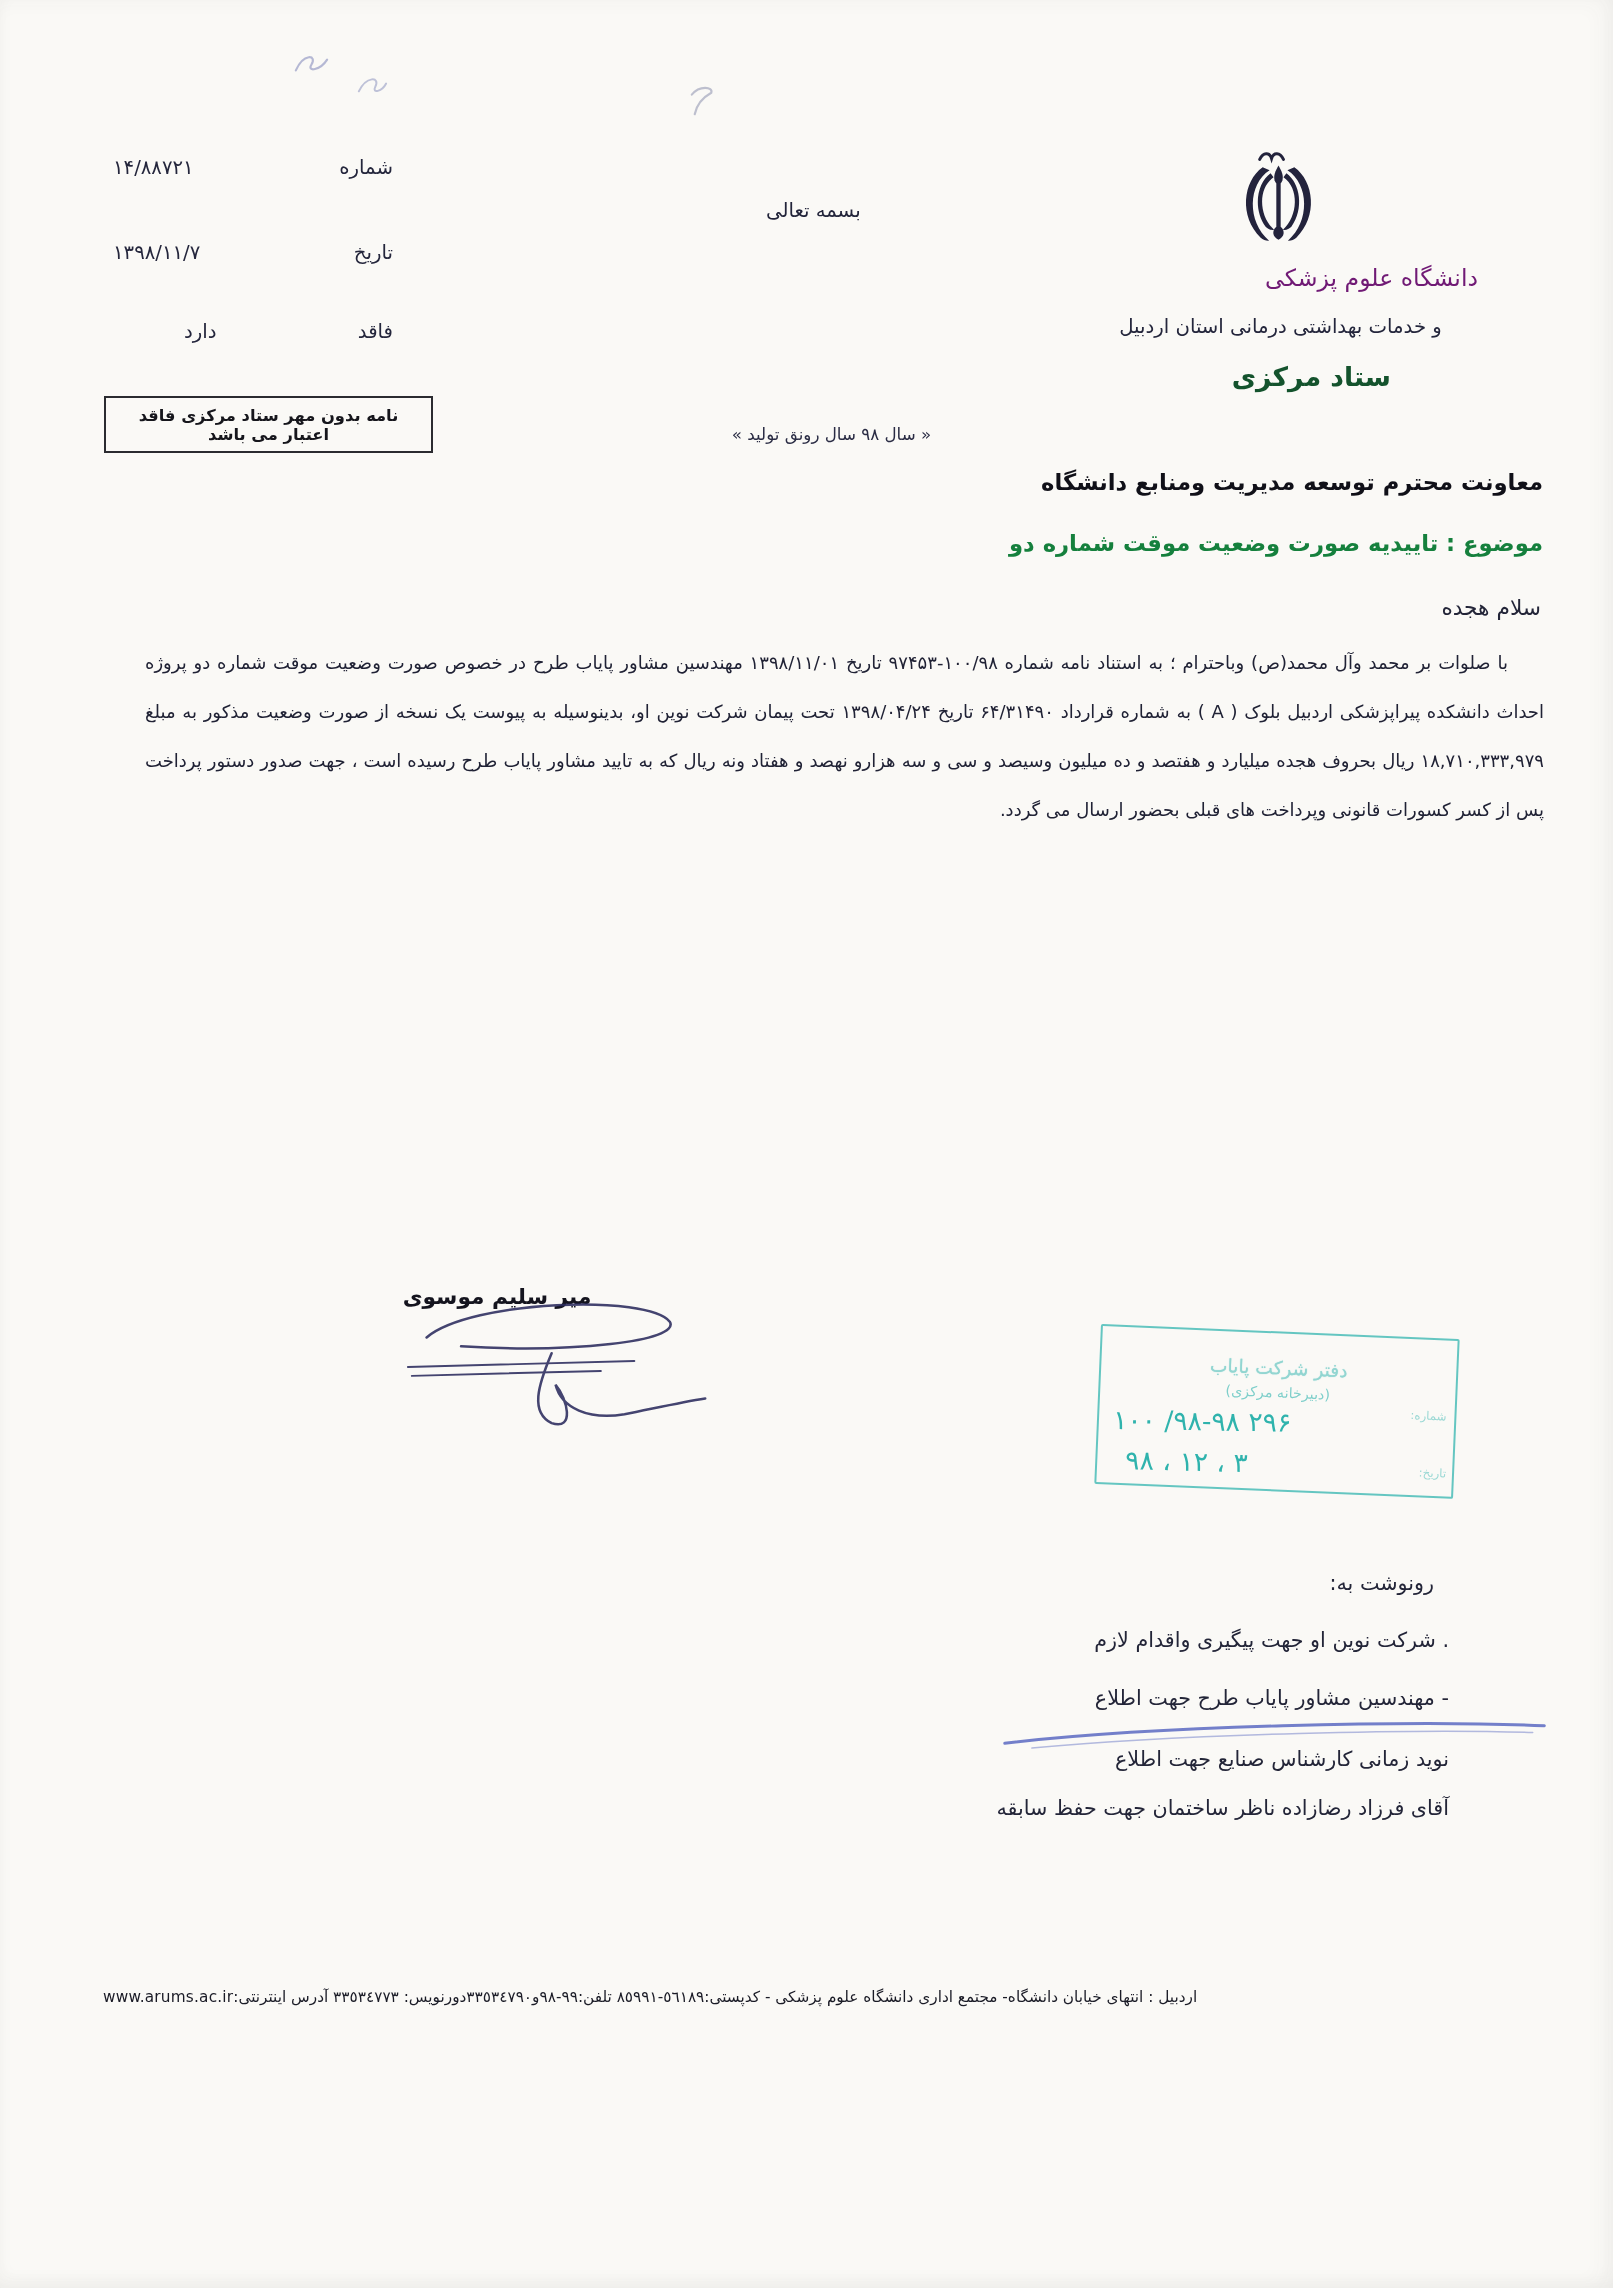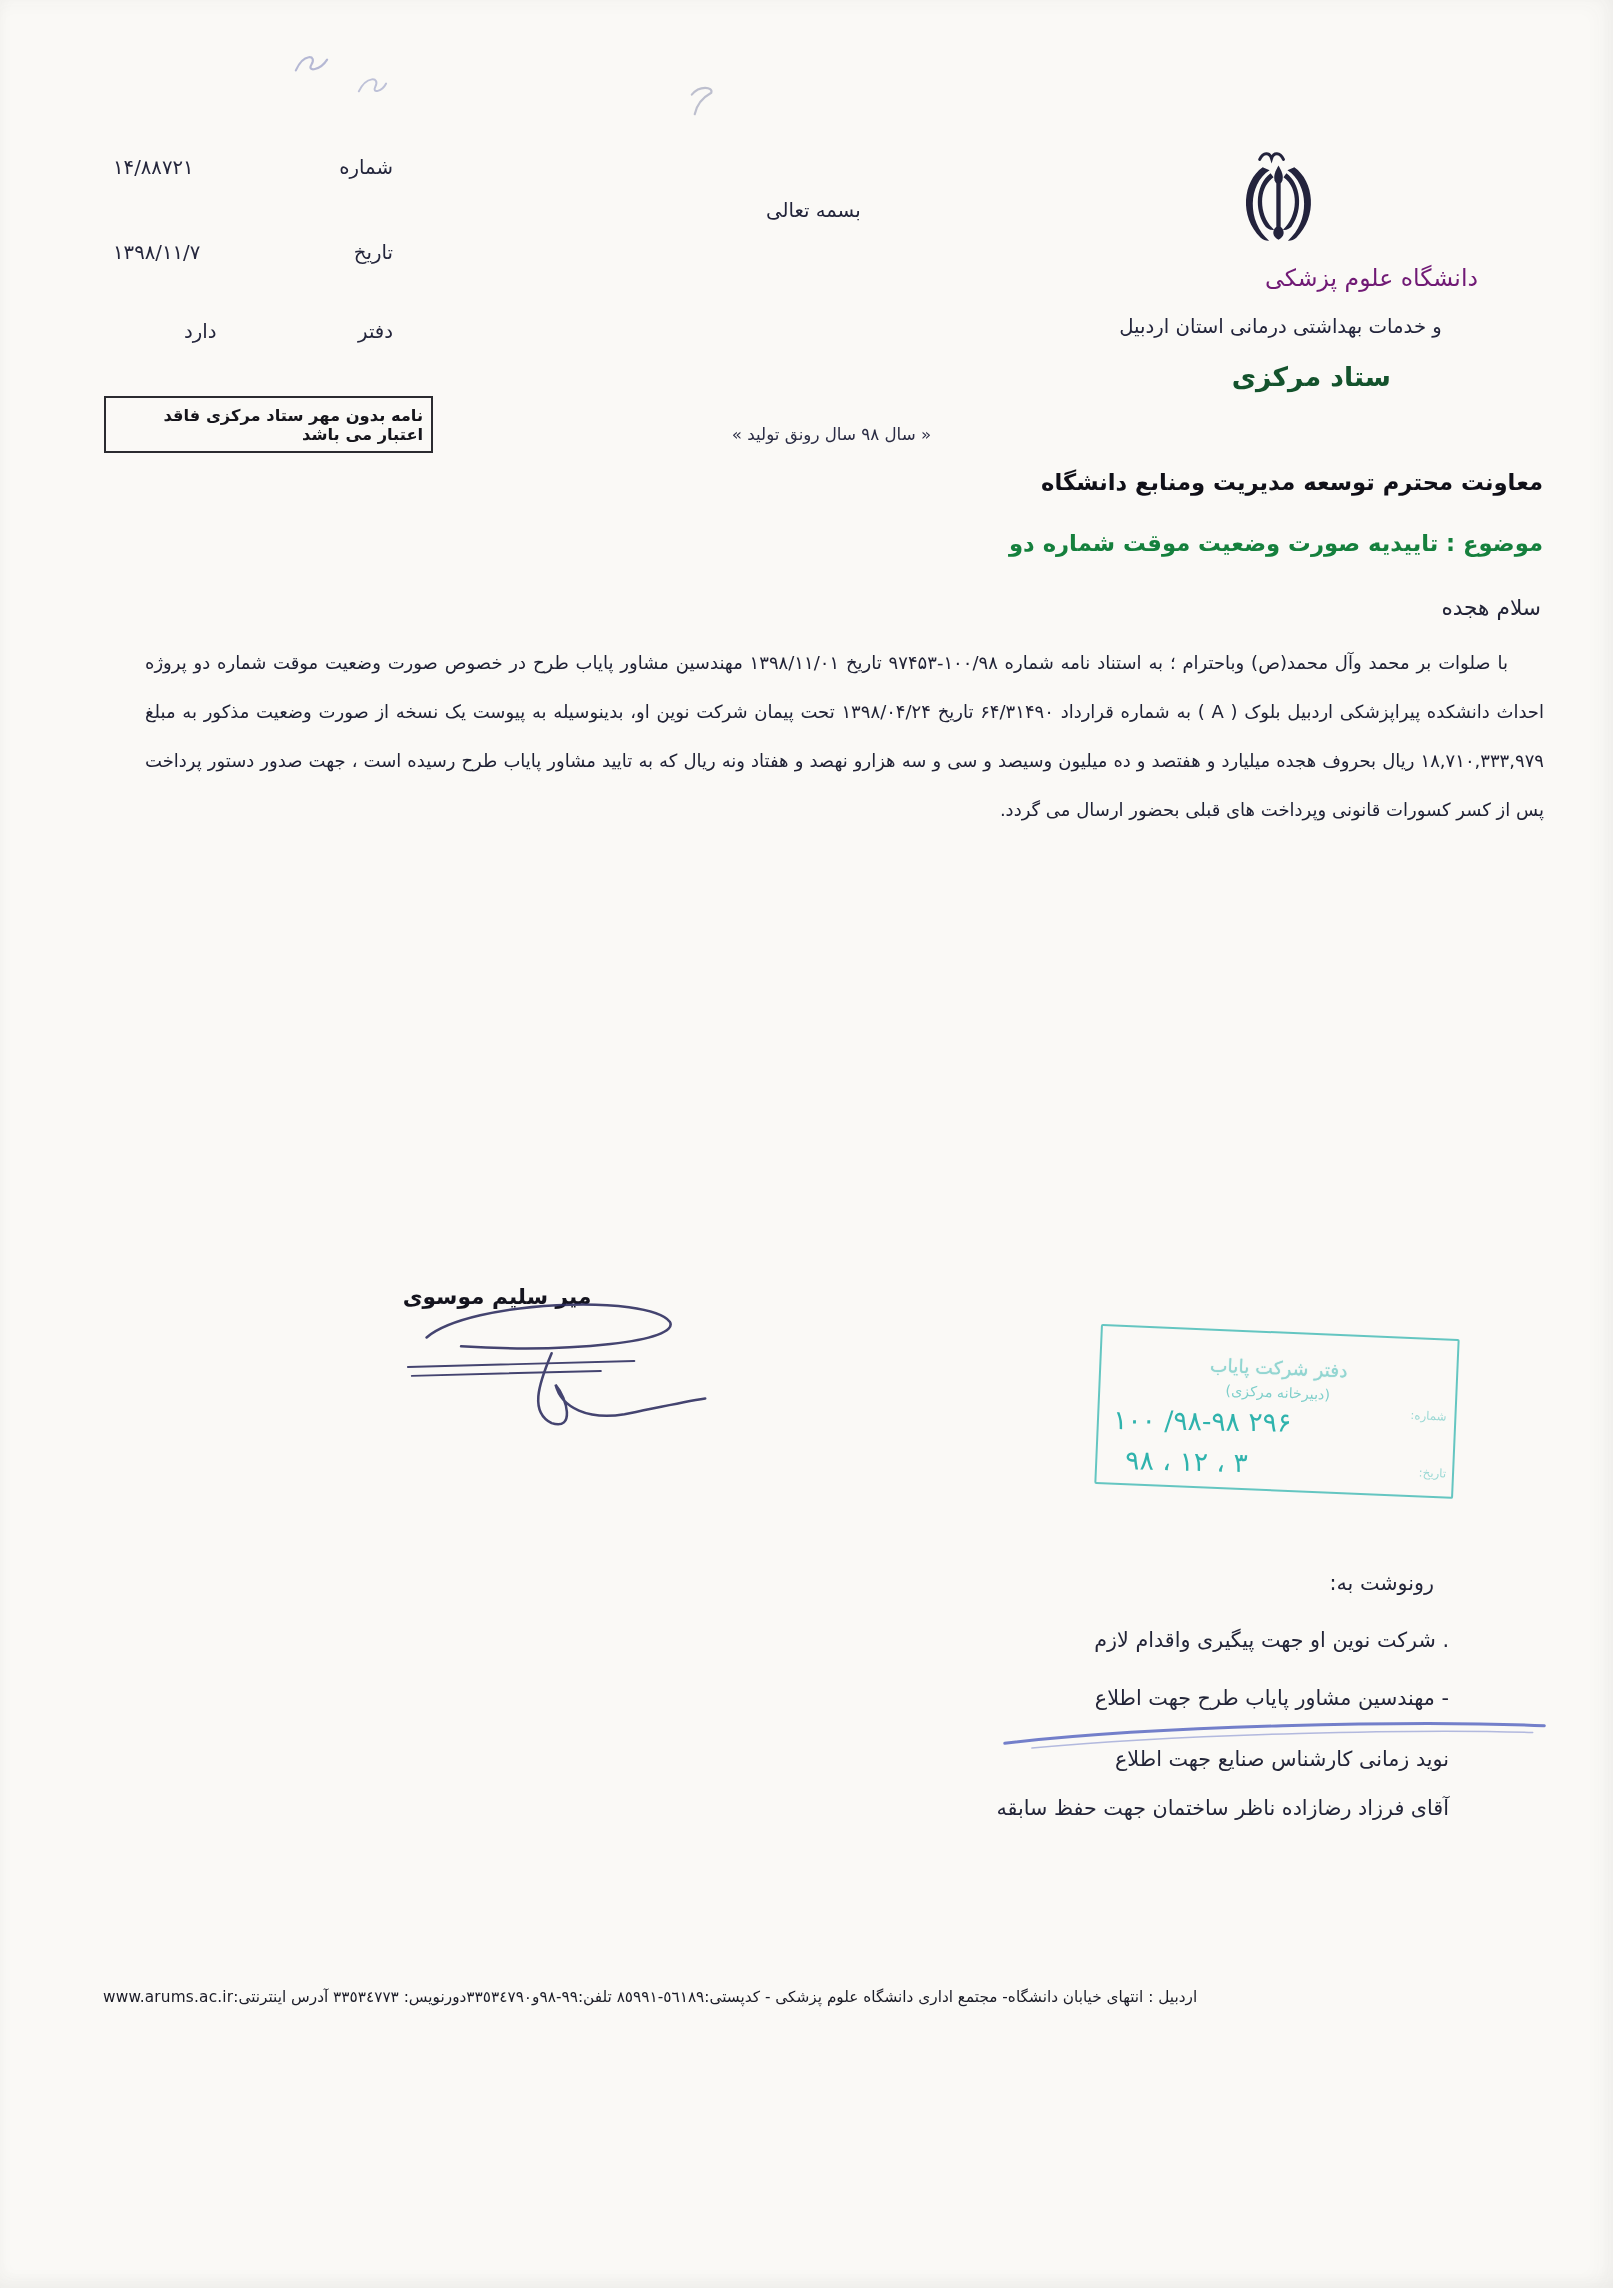--- a/index.html
+++ b/index.html
@@ -10,21 +10,21 @@
     font-family:"DejaVu Sans",sans-serif;color:#232538;
   }
   .page::after{content:"";position:absolute;inset:0;pointer-events:none;
     box-shadow:inset -9.9px 0 21.7px rgba(70,70,70,.045), inset 0 -7.9px 15.8px rgba(70,70,70,.035);}
 
   
   .meta-row{position:absolute;left:113px;width:280px;display:flex;justify-content:space-between;
     font-size:19.7px;color:#24263c;letter-spacing:0.5px}
   .validity-box{position:absolute;left:104px;top:396px;width:329px;height:57px;
     border:2px solid #2b2b30;display:flex;align-items:center;justify-content:center;
-    font-size:16.3px;font-weight:bold;color:#16161c;padding:0 7.9px;}
+    font-size:16.3px;font-weight:bold;color:#16161c;padding:0 7.9px;text-align:center}
 
   
   .bismillah{position:absolute;left:766px;top:199px;font-size:19.7px;color:#22243a}
   .org1{position:absolute;left:1084px;top:264px;width:394px;text-align:right;font-size:23.6px;color:#701a75}
   .org2{position:absolute;left:1042px;top:315px;width:477px;text-align:center;font-size:19.7px;color:#24263c}
   .org3{position:absolute;left:1036px;top:361px;width:355px;text-align:right;font-size:26.6px;font-weight:bold;color:#14532d}
   .slogan{position:absolute;left:678px;top:424px;width:307px;text-align:center;font-size:16.7px;color:#2a2c44}
 
   
   .recipient{position:absolute;right:71px;top:469px;font-size:22.7px;font-weight:bold;color:#101018}
@@ -84,21 +84,21 @@
 
   <div class="meta-row" style="top:156px">
     <span>شماره</span>
     <span>۱۴/۸۸۷۲۱</span>
   </div>
   <div class="meta-row" style="top:241px">
     <span>تاریخ</span>
     <span>۱۳۹۸/۱۱/۷</span>
   </div>
   <div class="meta-row" style="top:320px">
-    <span>دفتر</span>
+    <span>فاقد</span>
     <span style="margin-left:71px">دارد</span>
   </div>
   <div class="validity-box">
     <span>نامه بدون مهر ستاد مرکزی فاقد اعتبار می باشد</span>
   </div>
 
   <div class="bismillah">بسمه تعالی</div>
 
   <svg class="overlay" style="left:1229px;top:146px" width="99" height="116" viewBox="0 0 100 110">
     <g fill="#23233c" stroke="none">

